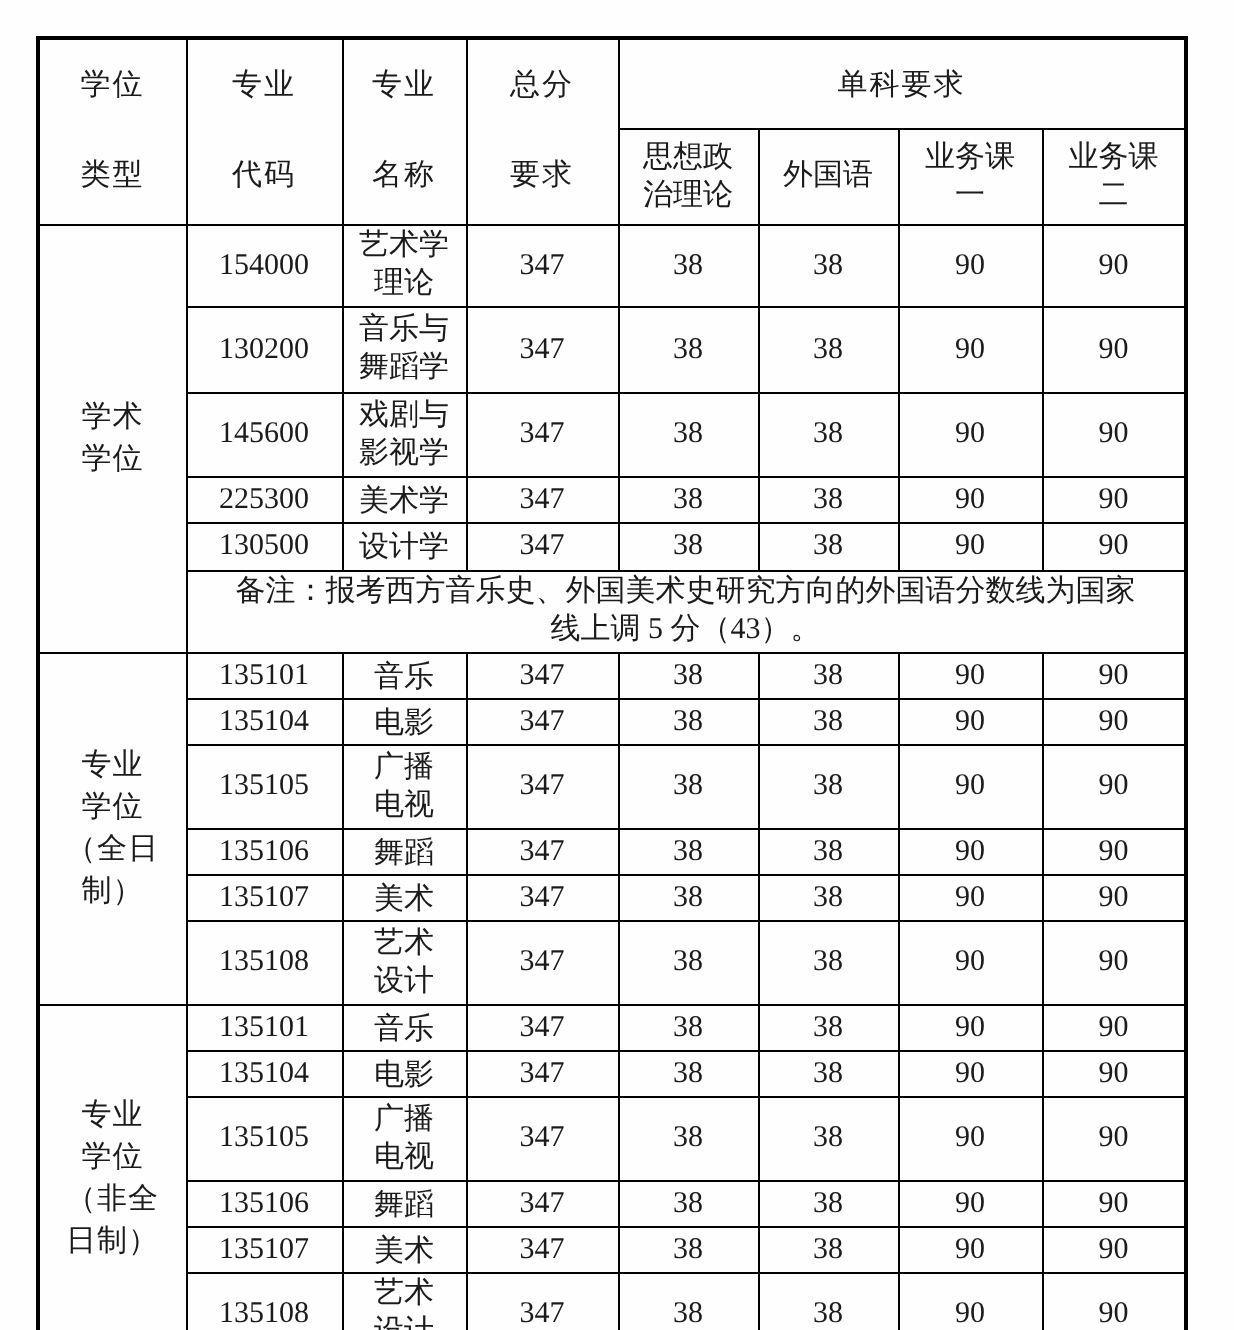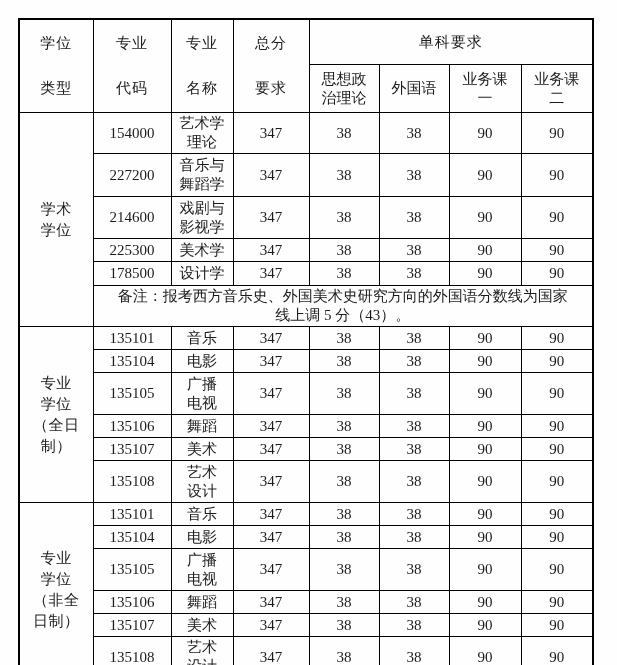--- a/index.html
+++ b/index.html
@@ -116,50 +116,50 @@
       <td>154000</td>
       <td class="pre two-line">艺术学
 理论</td>
       <td>347</td>
       <td>38</td>
       <td>38</td>
       <td>90</td>
       <td>90</td>
     </tr>
     <tr class="h43">
-      <td>227200</td>
+      <td>130200</td>
       <td class="pre two-line">音乐与
 舞蹈学</td>
       <td>347</td>
       <td>38</td>
       <td>38</td>
       <td>90</td>
       <td>90</td>
     </tr>
     <tr class="h42">
-      <td>214600</td>
+      <td>145600</td>
       <td class="pre two-line">戏剧与
 影视学</td>
       <td>347</td>
       <td>38</td>
       <td>38</td>
       <td>90</td>
       <td>90</td>
     </tr>
     <tr class="h23">
       <td>225300</td>
       <td>美术学</td>
       <td>347</td>
       <td>38</td>
       <td>38</td>
       <td>90</td>
       <td>90</td>
     </tr>
     <tr class="h24">
-      <td>178500</td>
+      <td>130500</td>
       <td>设计学</td>
       <td>347</td>
       <td>38</td>
       <td>38</td>
       <td>90</td>
       <td>90</td>
     </tr>
     <tr class="h39">
       <td colspan="7" class="note-cell">备注：报考西方音乐史、外国美术史研究方向的外国语分数线为国家
 线上调 5 分（43）。</td>

